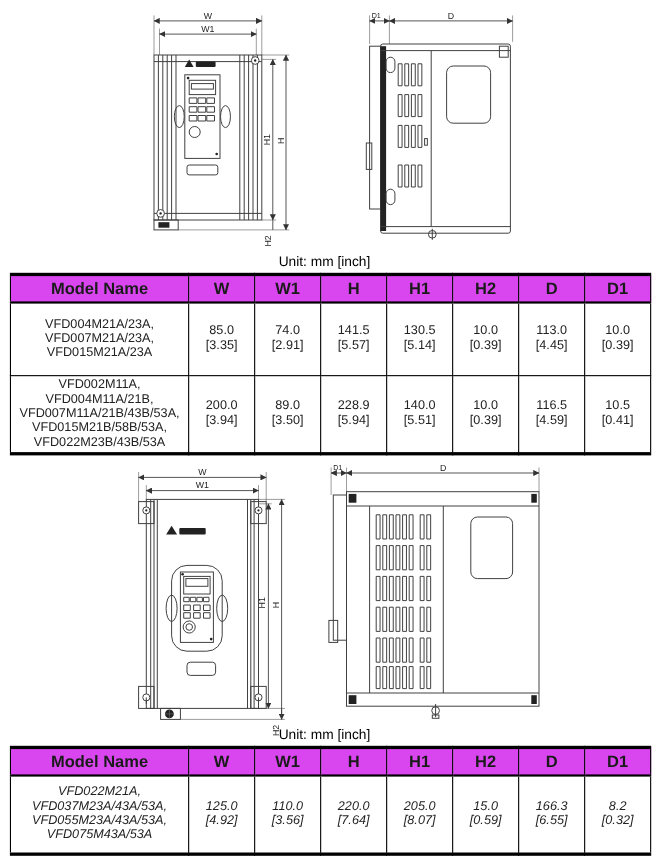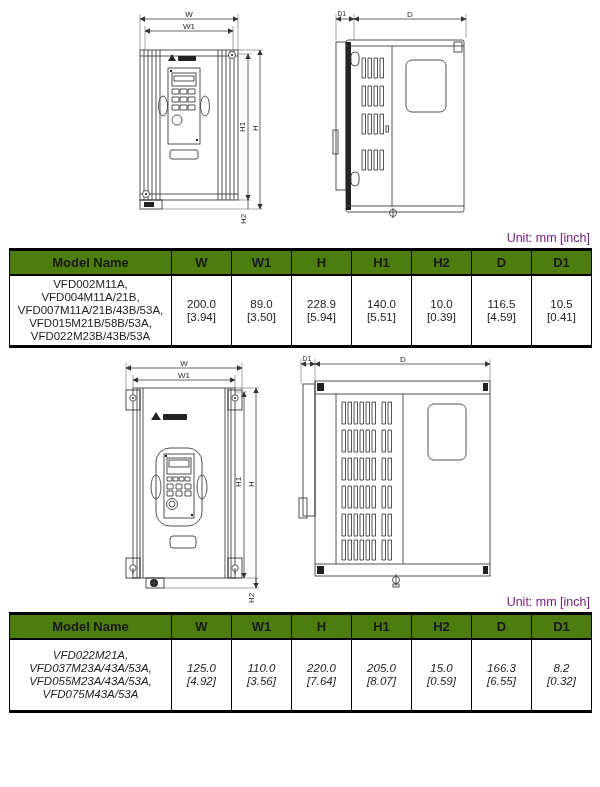--- a/index.html
+++ b/index.html
@@ -4,26 +4,26 @@
 <style>
   html,body{margin:0;padding:0;}
   body{
     width:600px;height:787px;background:#ffffff;position:relative;overflow:hidden;
     font-family:"Liberation Sans", sans-serif;color:#1a1a1a;
   }
   .drawings{position:relative;width:600px;}
   #drawings1{height:230px;}
   #drawings2{height:246px;}
   .drawings svg{position:absolute;overflow:visible;}
-  .unit-note{height:16px;line-height:16px;text-align:right;padding-right:10px;
-    font-size:12.5px;color:#701a75;}
+  .unit-note{height:16px;line-height:16px;text-align:center;padding-right:10px;
+    font-size:12.5px;color:#000000;}
   table{border-collapse:collapse;table-layout:fixed;width:582px;margin:2px 9px 0 9px;
     border:solid #000;border-width:3px 1px;}
   th,td{border:1px solid #000;text-align:center;vertical-align:middle;padding:2px 1px;}
-  th{background:#4d7c0f;font-size:13px;font-weight:bold;height:19px;border-bottom:2px solid #000;}
+  th{background:#d946ef;font-size:15px;font-weight:bold;height:19px;border-bottom:2px solid #000;}
   td{font-size:11.5px;line-height:13px;white-space:pre-line;color:#222;}
   td.model{font-size:11.5px;}
   
   .ln{stroke:#3f3f3f;stroke-width:0.9;fill:none;}
   .thin{stroke:#6a6a6a;stroke-width:0.6;fill:none;}
   .dimln{stroke:#3f3f3f;stroke-width:0.8;fill:none;}
   .dk{fill:#222;stroke:none;}
   .wt{fill:#fff;stroke:#3f3f3f;stroke-width:0.9;}
   .dim{font-size:8px;fill:#222;font-family:"Liberation Sans",sans-serif;}
   .dimsm{font-size:6.5px;fill:#222;font-family:"Liberation Sans",sans-serif;}
@@ -135,20 +135,39 @@
   <tbody>
       <tr>
     <th>Model Name</th>
     <th>W</th>
     <th>W1</th>
     <th>H</th>
     <th>H1</th>
     <th>H2</th>
     <th>D</th>
     <th>D1</th>
+  </tr>
+  <tr style="height:66px;">
+    <td class="model">VFD004M21A/23A,
+VFD007M21A/23A,
+VFD015M21A/23A</td>
+    <td>85.0
+[3.35]</td>
+    <td>74.0
+[2.91]</td>
+    <td>141.5
+[5.57]</td>
+    <td>130.5
+[5.14]</td>
+    <td>10.0
+[0.39]</td>
+    <td>113.0
+[4.45]</td>
+    <td>10.0
+[0.39]</td>
   </tr>
   <tr>
     <td class="model">VFD002M11A,
 VFD004M11A/21B,
 VFD007M11A/21B/43B/53A,
 VFD015M21B/58B/53A,
 VFD022M23B/43B/53A</td>
     <td>200.0
 [3.94]</td>
     <td>89.0

